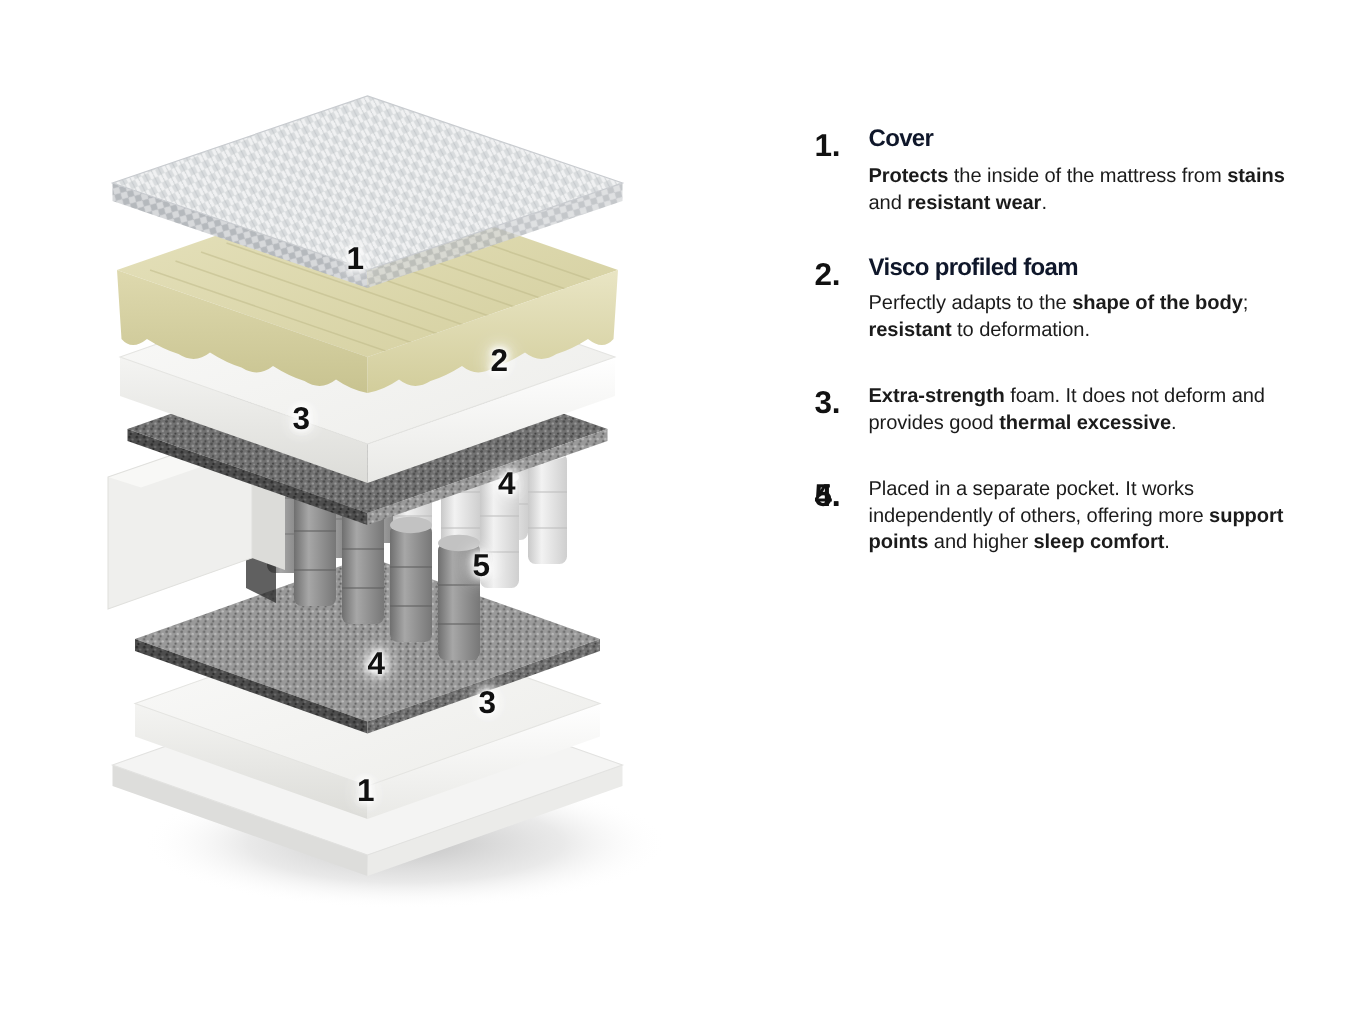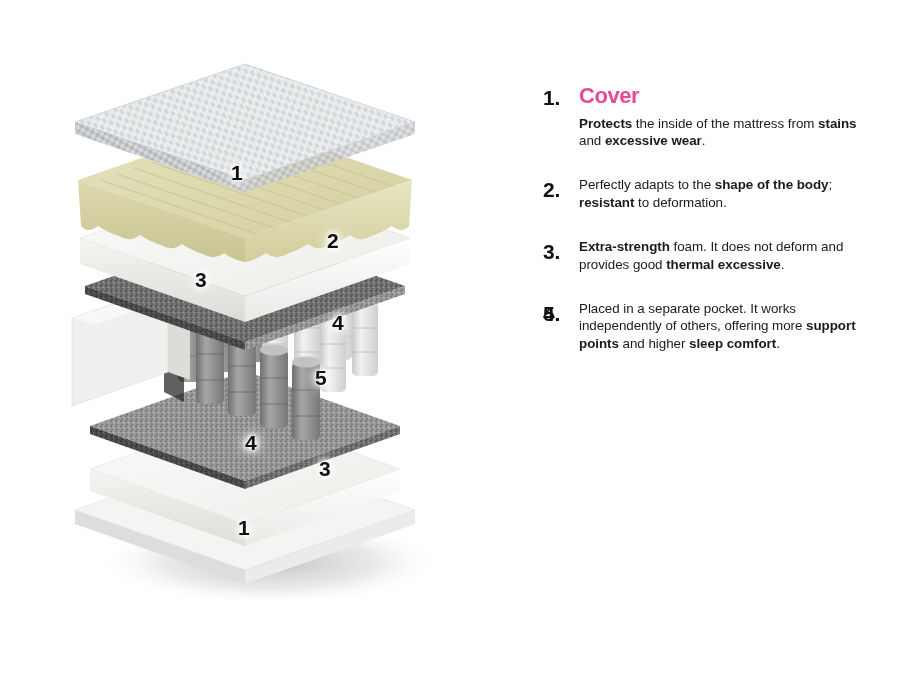--- a/index.html
+++ b/index.html
@@ -36,21 +36,21 @@
   
   .legend{position:absolute;left:543px;top:84px;width:340px;}
   .entry{position:relative;margin-bottom:26px;}
   .entry:last-child{margin-bottom:0;}
   .num{
     position:absolute;left:0;top:2px;width:30px;
     font-size:21px;font-weight:bold;color:#111;letter-spacing:-0.2px;
   }
   .head{
     margin:0 0 6px 36px;
-    font-size:22px;font-weight:bold;color:#ec4899;
+    font-size:16px;font-weight:bold;color:#0f172a;
     letter-spacing:-0.45px;line-height:1.12;
   }
   .body{
     margin:0 0 0 36px;
     font-size:13.4px;color:#1b1b1b;line-height:1.33;
     letter-spacing:-0.05px;max-width:302px;
   }
   .body b{font-weight:bold;}
 </style>
 </head>
@@ -295,25 +295,26 @@
     <span class="badge" style="left:185px;top:322px;">4</span>
     <span class="badge" style="left:259px;top:348px;">3</span>
     <span class="badge" style="left:178px;top:407px;">1</span>
   </div>
 
   <div class="legend">
 
     <div class="entry">
       <div class="num">1.</div>
       <div class="head">Cover</div>
-      <div class="body"><b>Protects</b> the inside of the mattress from <b>stains</b> and <b>excessive wear</b>.</div>
+      <div class="body"><b>Protects</b> the inside of the mattress from <b>stains</b> and <b>resistant wear</b>.</div>
     </div>
 
     <div class="entry">
       <div class="num">2.</div>
+      <div class="head">Visco profiled foam</div>
       <div class="body">Perfectly adapts to the <b>shape of the body</b>; <b>resistant</b> to deformation.</div>
     </div>
 
     <div class="entry">
       <div class="num">3.</div>
       <div class="body"><b>Extra-strength</b> foam. It does not deform and provides good <b>thermal excessive</b>.</div>
     </div>
 
     <div class="entry">
       <div class="num">4.</div>

